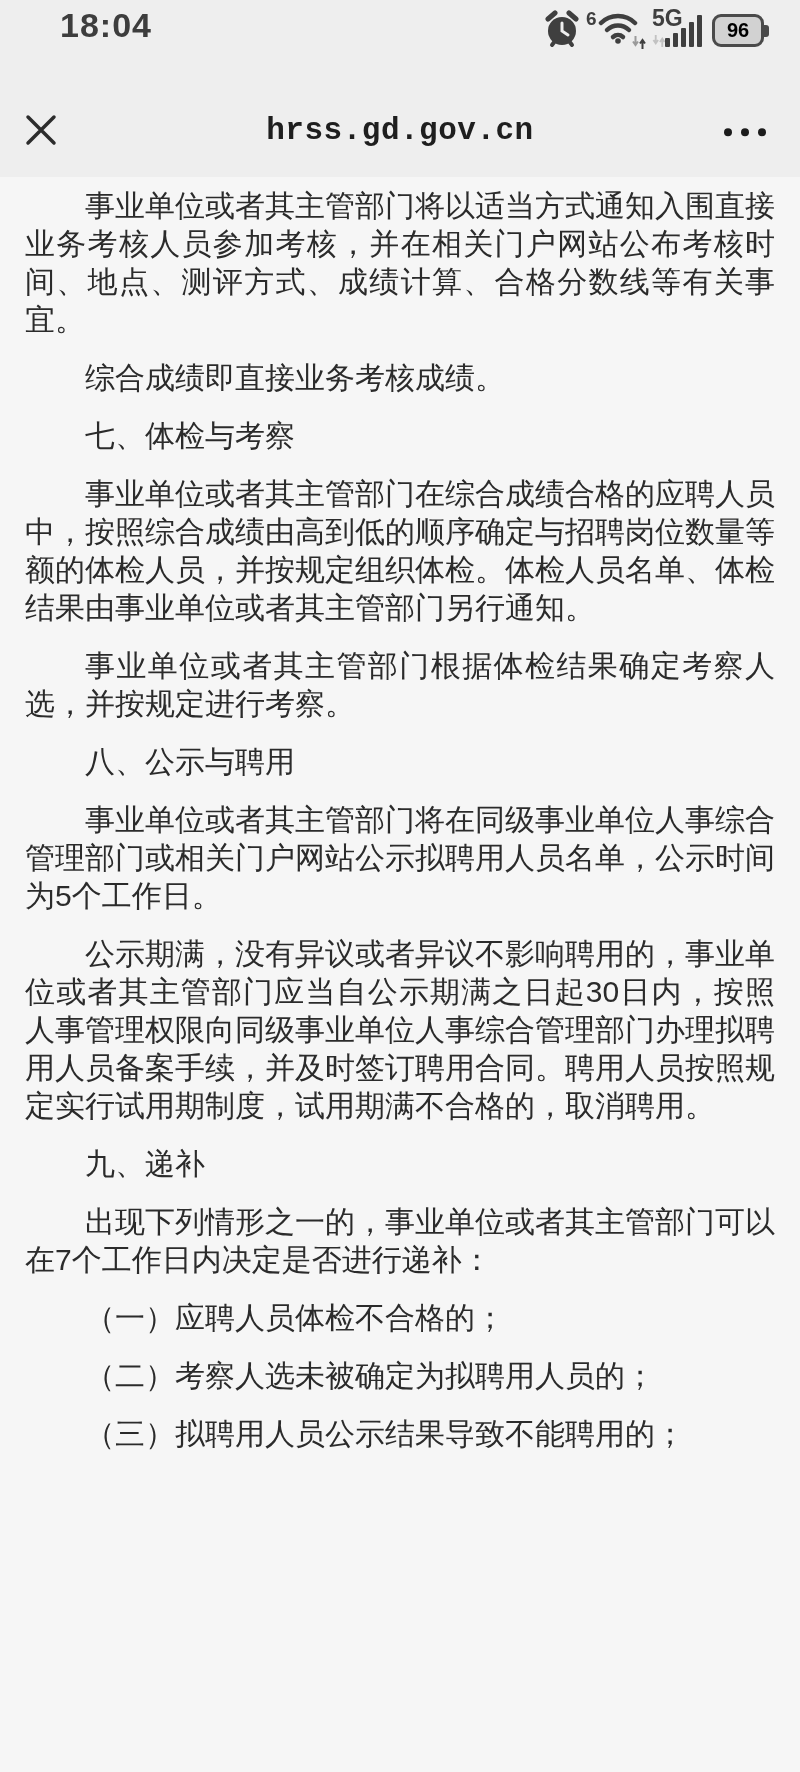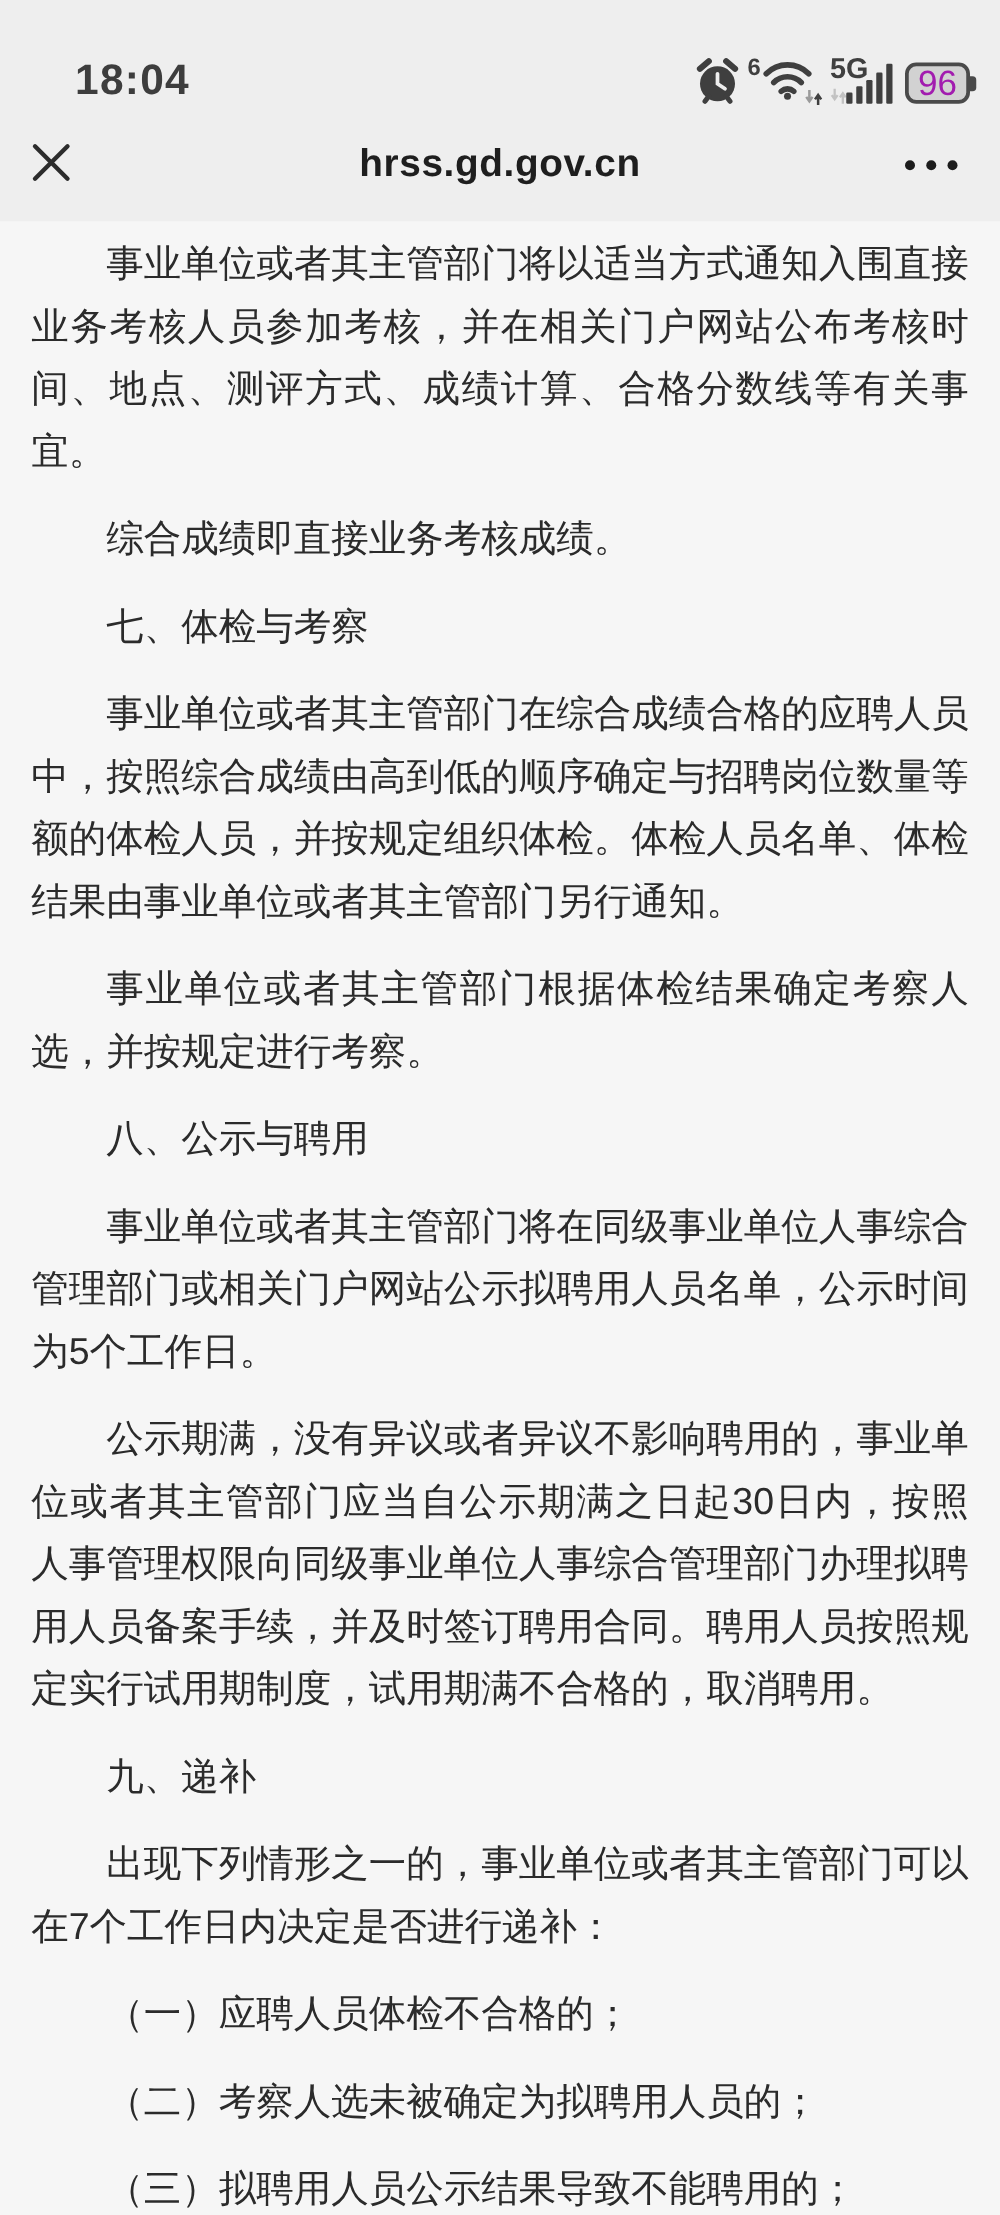--- a/index.html
+++ b/index.html
@@ -6,22 +6,22 @@
   body{
     width:800px;height:1772px;overflow:hidden;
     font-family:"Liberation Sans","DejaVu Sans",sans-serif;
     background:#f6f6f6;
   }
   .screen{width:800px;height:1772px;position:relative;}
 
   
   .status-bar{
     height:84px;background:#eeeeee;
-    display:flex;align-items:flex-end;justify-content:space-between;
-    padding:0 24px 0 60px;box-sizing:border-box;
+    display:flex;align-items:flex-start;justify-content:space-between;
+    padding:0 36px 0 60px;box-sizing:border-box;
   }
   .time{font-size:34px;font-weight:600;color:#3d3d3d;letter-spacing:1px;padding-top:6px;}
   .status-icons{display:flex;align-items:flex-end;gap:10px;padding-top:8px;}
   .alarm-svg{width:36px;height:38px;display:block;}
 
   .wifi-group{position:relative;width:52px;height:38px;}
   .wifi6{position:absolute;left:-4px;top:-2px;font-size:19px;font-weight:700;color:#3f3f3f;}
   .wifi-svg{position:absolute;left:8px;top:2px;width:40px;height:32px;}
   .wifi-arrows{position:absolute;right:-4px;bottom:-2px;width:14px;height:15px;}
 
@@ -34,42 +34,42 @@
   .bars i:nth-child(2){height:14px;}
   .bars i:nth-child(3){height:19px;}
   .bars i:nth-child(4){height:25px;}
   .bars i:nth-child(5){height:32px;}
 
   .battery{
     position:relative;width:52px;height:33px;margin-bottom:1px;
     border:3px solid #4a4a4a;border-radius:9px;background:#d2d2d2;
     display:flex;align-items:center;justify-content:center;box-sizing:border-box;
   }
-  .battery .batt-num{font-size:28px;font-weight:400;color:#a21caf;}
+  .battery .batt-num{font-size:20px;font-weight:700;color:#000000;}
   .battery .nub{position:absolute;right:-8px;top:8px;width:5px;height:12px;background:#4a4a4a;border-radius:0 3px 3px 0;}
 
   
   .browser-bar{
     height:93px;background:#eeeeee;position:relative;
     display:flex;align-items:center;justify-content:center;
   }
   .close-btn{position:absolute;left:24px;top:29px;width:34px;height:34px;cursor:pointer;}
-  .url{font-size:31px;font-weight:600;color:#1e1e1e;letter-spacing:.5px;}
+  .url{font-size:31px;font-weight:600;color:#1e1e1e;letter-spacing:.5px;font-family:Liberation Mono, monospace;}
   .menu-dots{position:absolute;right:34px;top:50%;transform:translateY(-35%);display:flex;gap:9px;cursor:pointer;}
   .menu-dots i{width:8px;height:8px;border-radius:50%;background:#1c1c1c;display:block;}
 
   
   .content{
     background:#f6f6f6;
     padding:10px 25px 0 25px;
   }
   .content p{
     margin:0 0 20px 0;
     font-size:30px;
-    line-height:50px;
+    line-height:38px;
     color:#2b2b2b;
     text-indent:60px;
     text-align:justify;
     word-break:break-all;
   }
 </style>
 </head>
 <body>
 
 <div class="screen">

